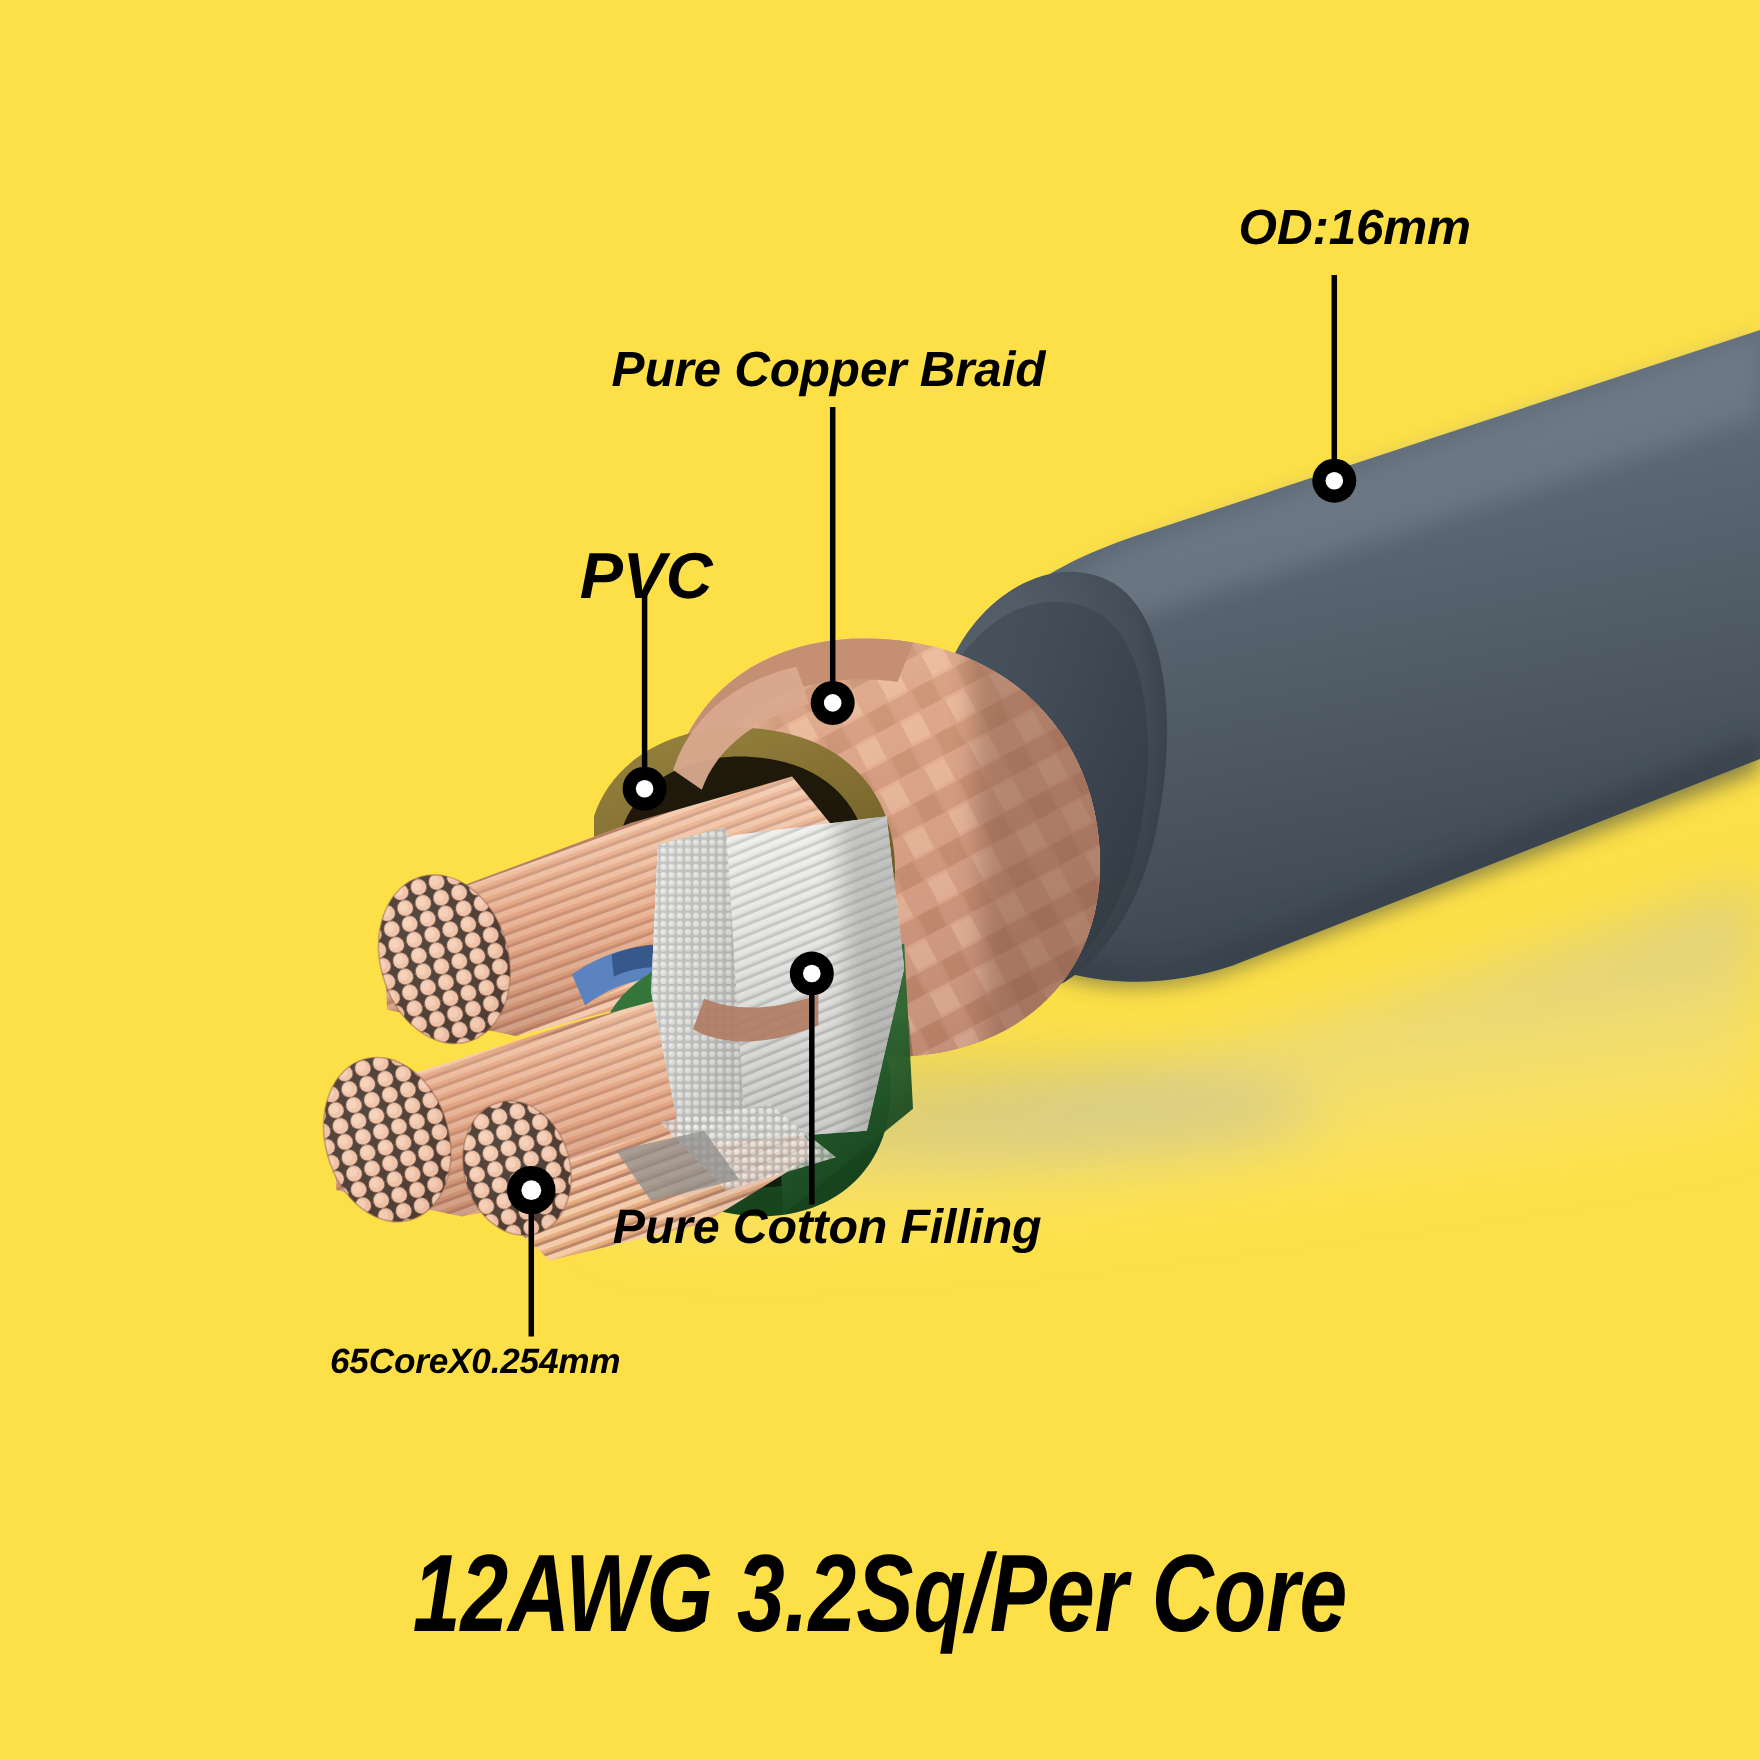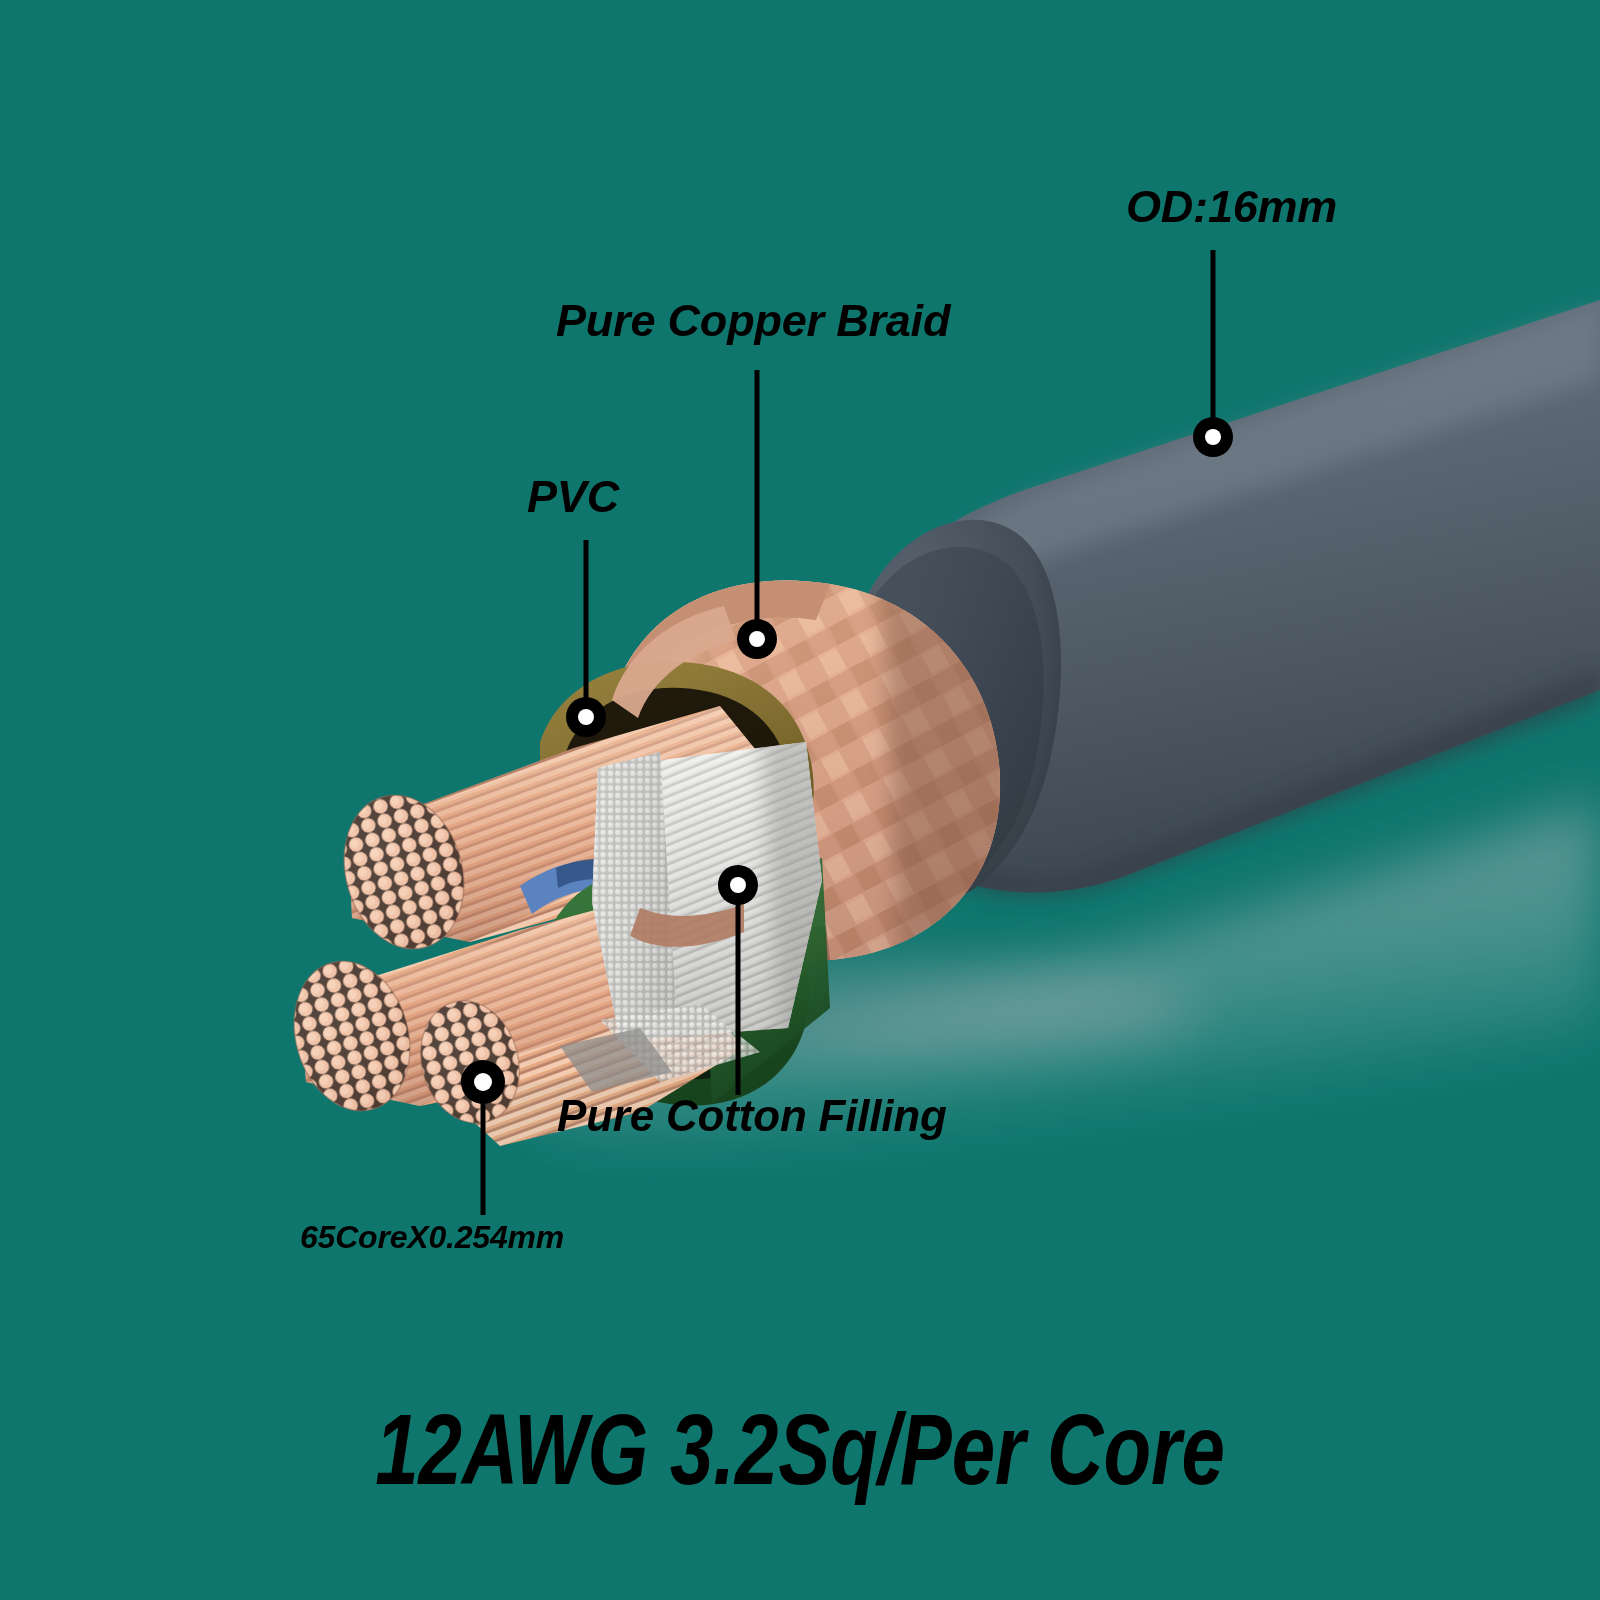--- a/index.html
+++ b/index.html
@@ -1,26 +1,26 @@
 <!DOCTYPE html>
 <html><head>
 <meta charset="utf-8">
 <style>
   html,body{margin:0;padding:0;background:#ffffff;}
   body{width:1600px;height:1600px;overflow:hidden;
        font-family:"Liberation Sans","DejaVu Sans",sans-serif;}
-  #stage{position:relative;width:1600px;height:1600px;background:#0f766e;}
+  #stage{position:relative;width:1600px;height:1600px;background:#fde047;}
   svg.layer{position:absolute;left:0;top:0;width:1600px;height:1600px;}
   .callout-label{
      position:absolute;color:#000;font-style:italic;font-weight:700;
      font-family:"Liberation Sans","DejaVu Sans",sans-serif;
      white-space:nowrap;letter-spacing:-0.2px;}
   #lbl-od{left:1126px;top:181px;font-size:45px;}
-  #lbl-braid{left:556px;top:295px;font-size:45px;text-align:center;}
-  #lbl-pvc{left:527px;top:471px;font-size:45px;}
+  #lbl-braid{left:556px;top:310px;font-size:45px;text-align:center;}
+  #lbl-pvc{left:527px;top:490px;font-size:59px;}
   #lbl-cotton{left:557px;top:1091px;font-size:44px;text-align:center;}
   #lbl-core{left:300px;top:1219px;font-size:32px;}
   #title{
      position:absolute;left:0;right:0;top:1392px;text-align:center;
      color:#000;font-style:italic;font-weight:700;font-size:100px;
      font-family:"Liberation Sans Narrow","Liberation Sans","DejaVu Sans",sans-serif;
      transform:scaleX(0.78);transform-origin:50% 50%;
      white-space:nowrap;}
 </style>
 </head>

